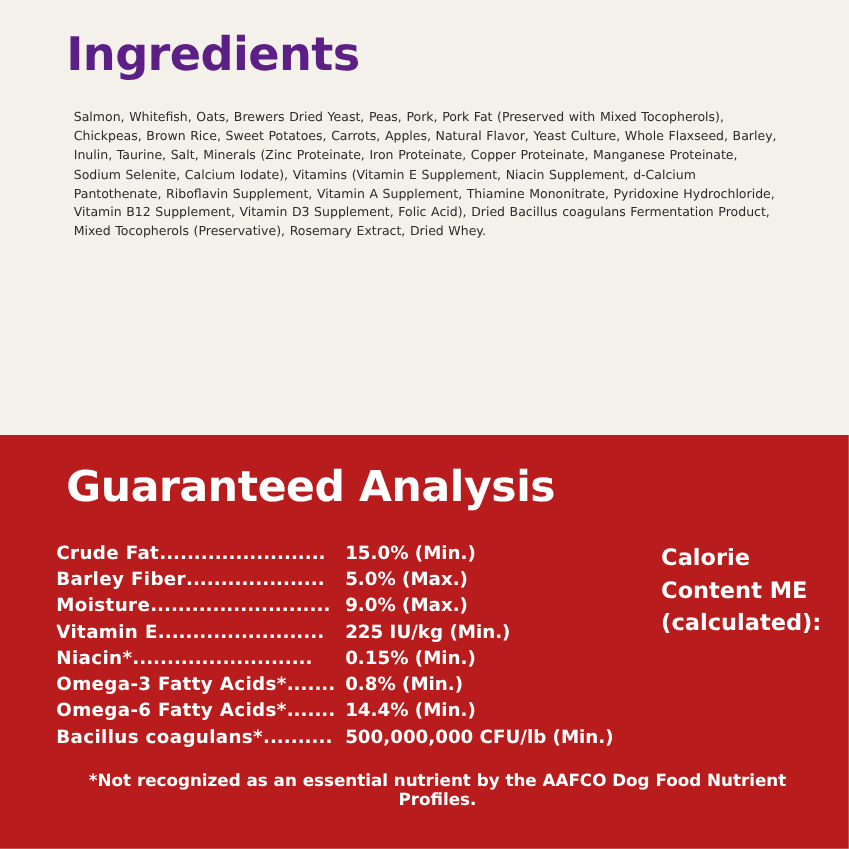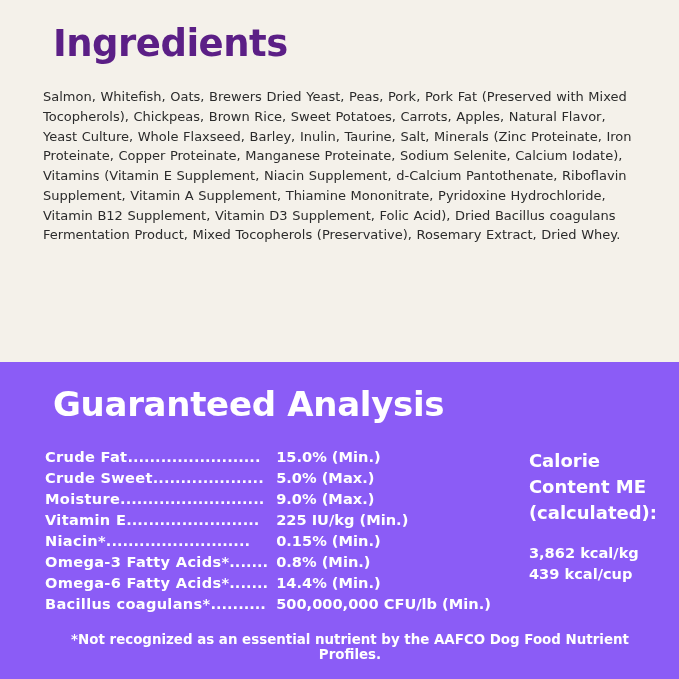--- a/index.html
+++ b/index.html
@@ -12,48 +12,47 @@
     font-family: "DejaVu Sans", sans-serif;
     background: #f4f1ea;
     overflow: hidden;
   }
   .page {
     width: 679px;
     height: 679px;
     position: relative;
     display: flex;
     flex-direction: column;
-    gap: 14px;
   }
   
   .ingredients-section {
     background: #f4f1ea;
     padding: 22px 40px 0 43px;
     box-sizing: border-box;
     height: 348px;
   }
   .ingredients-title {
     color: #5b1f86;
     font-family: "DejaVu Sans", sans-serif;
     font-weight: bold;
     font-size: 37px;
     letter-spacing: -0.5px;
     margin: 0 0 22px 10px;
   }
   .ingredients-body {
     color: #2b2b2b;
-    font-size: 13px;
+    font-size: 10px;
     line-height: 1.52;
-    margin: 0;
+    margin: 16px;
     max-width: 600px;
     word-spacing: 0.5px;
   }
   
   .analysis-section {
-    background: #8b5cf6;
+    background: #b91c1c;
     color: #ffffff;
     flex: 1;
     padding: 22px 30px 0 43px;
     box-sizing: border-box;
     position: relative;
   }
   .analysis-title {
     font-family: "DejaVu Sans", sans-serif;
     font-weight: bold;
     font-size: 34px;
@@ -133,21 +132,21 @@
     <h2 class="analysis-title">Guaranteed Analysis</h2>
 
     <div class="analysis-columns">
       <table class="analysis-table">
         <tbody>
           <tr>
             <td class="nutrient-cell"><span class="nutrient-name">Crude  Fat</span><span class="dots">........................</span></td>
             <td class="value-cell">15.0% (Min.)</td>
           </tr>
           <tr>
-            <td class="nutrient-cell"><span class="nutrient-name">Crude  Sweet</span><span class="dots">....................</span></td>
+            <td class="nutrient-cell"><span class="nutrient-name">Barley  Fiber</span><span class="dots">....................</span></td>
             <td class="value-cell">5.0% (Max.)</td>
           </tr>
           <tr>
             <td class="nutrient-cell"><span class="nutrient-name">Moisture</span><span class="dots">..........................</span></td>
             <td class="value-cell">9.0% (Max.)</td>
           </tr>
           <tr>
             <td class="nutrient-cell"><span class="nutrient-name">Vitamin  E</span><span class="dots">........................</span></td>
             <td class="value-cell">225 IU/kg (Min.)</td>
           </tr>
@@ -165,21 +164,19 @@
           </tr>
           <tr>
             <td class="nutrient-cell"><span class="nutrient-name">Bacillus  coagulans*</span><span class="dots">..........</span></td>
             <td class="value-cell">500,000,000 CFU/lb (Min.)</td>
           </tr>
         </tbody>
       </table>
 
       <div class="calorie-block">
         <p class="calorie-title">Calorie Content ME (calculated):</p>
-        <p class="calorie-value" style="white-space: pre-line;">3,862 kcal/kg
-439 kcal/cup</p>
       </div>
     </div>
 
     <div class="footnote">*Not recognized as an essential nutrient by the AAFCO Dog Food Nutrient Profiles.</div>
   </section>
 
 </div>
 
 </body></html>

